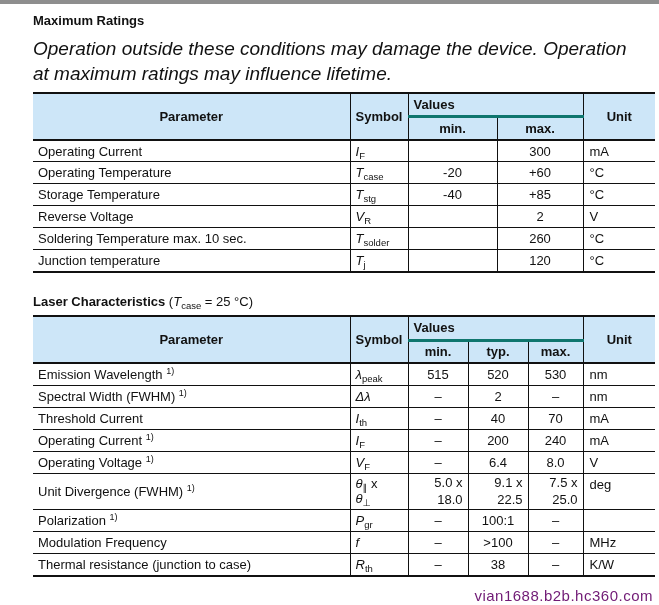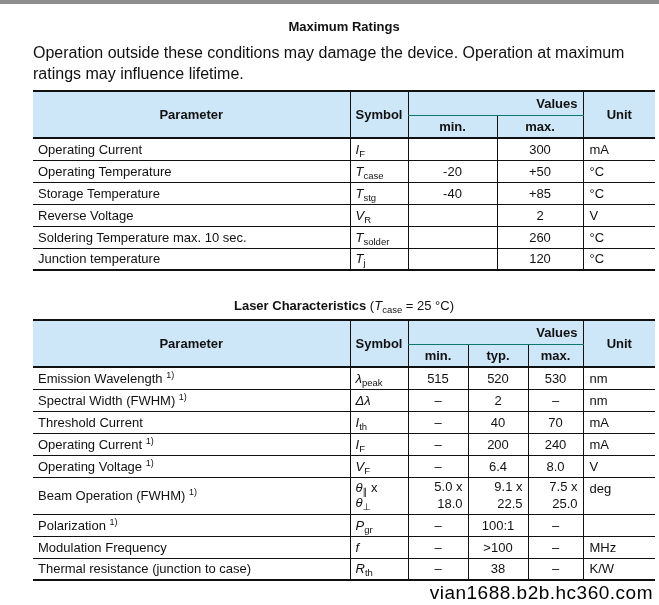--- a/index.html
+++ b/index.html
@@ -10,45 +10,45 @@
     font-family: "Liberation Sans", sans-serif;
     color: #111111;
     position: relative;
     overflow: hidden;
   }
   .topbar { width: 659px; height: 4px; background: #8e8e8e; }
   .content { padding: 7px 4px 0 33px; }
 
   .section-title {
     font-size: 13px; font-weight: bold;
-    margin: 8px 0 2px 0; line-height: 1.25; text-align: center;
+    margin: 2px 0 2px 0; line-height: 1.25;
   }
   .section-title .cond { font-weight: normal; }
   .desc {
-    font-size: 16px; line-height: 1.28;
-    margin: 8px 0 6px 0; width: 608px;
+    font-size: 19px; line-height: 1.28;
+    margin: 8px 0 6px 0; width: 608px; font-style: italic;
   }
 
   table {
     border-collapse: collapse; table-layout: fixed;
     width: 622px;
     border-top: 2px solid #111;
     border-bottom: 2px solid #111;
     font-size: 13px;
   }
   thead th {
     background: #cde6f8;
     font-weight: bold;
     padding: 2px 5px;
     border-bottom: 2px solid #111;
     text-align: center;
   }
   thead tr.h1 th { height: 24px; }
   thead tr.h2 th { height: 23px; }
-  th.h-values { text-align: right; border-bottom: 1px solid #0f766e; }
+  th.h-values { text-align: left; border-bottom: 3px solid #0f766e; }
   th.h-minmax { }
   tbody td { height: 22px; padding: 1px 5px; vertical-align: middle; }
   tbody tr + tr td { border-top: 1px solid #111; }
   .bl { border-left: 1px solid #111; }
   .c-val { text-align: center; }
   .c-unit { padding-left: 6px; }
   i.sym { font-style: italic; }
   sub {
     font-size: 9.5px; font-style: normal;
     vertical-align: -3px; line-height: 0;
@@ -63,22 +63,22 @@
   .mid-gap { height: 3px; }
 
   .footnote {
     margin-top: 16px; font-size: 12px; line-height: 1.3;
   }
   .footnote sup.note { font-size: 9px; vertical-align: 5px; margin-right: 7px; }
 
   .watermark {
     position: absolute;
     right: 6px; bottom: 1px;
-    font-size: 19px;
-    color: #000000;
+    font-size: 15px;
+    color: #701a75;
     letter-spacing: 0.5px;
     margin-left: 40px;
   }
 </style>
 </head>
 <body>
 
 <div class="topbar"></div>
 
 <div class="content">
@@ -111,21 +111,21 @@
         <td><span>Operating Current</span></td>
         <td class="bl"><i class="sym">I</i><sub>F</sub></td>
         <td class="bl c-val"></td>
         <td class="bl c-val">300</td>
         <td class="bl c-unit">mA</td>
       </tr>
       <tr>
         <td><span>Operating Temperature</span></td>
         <td class="bl"><i class="sym">T</i><sub>case</sub></td>
         <td class="bl c-val">-20</td>
-        <td class="bl c-val">+50</td>
+        <td class="bl c-val">+60</td>
         <td class="bl c-unit">°C</td>
       </tr>
       <tr>
         <td><span>Storage Temperature</span></td>
         <td class="bl"><i class="sym">T</i><sub>stg</sub></td>
         <td class="bl c-val">-40</td>
         <td class="bl c-val">+85</td>
         <td class="bl c-unit">°C</td>
       </tr>
       <tr>
@@ -216,21 +216,21 @@
       </tr>
       <tr>
         <td><span>Operating Voltage</span> <sup class="note">1)</sup></td>
         <td class="bl"><i class="sym">V</i><sub>F</sub></td>
         <td class="bl c-val">–</td>
         <td class="bl c-val">6.4</td>
         <td class="bl c-val">8.0</td>
         <td class="bl c-unit">V</td>
       </tr>
       <tr>
-        <td><span>Beam Operation (FWHM)</span> <sup class="note">1)</sup></td>
+        <td><span>Unit Divergence (FWHM)</span> <sup class="note">1)</sup></td>
         <td class="bl">
           <div class="sym-line"><i class="sym">θ</i><sub>∥</sub><span> x</span></div>
           <div class="sym-line"><i class="sym">θ</i><sub>⊥</sub></div>
         </td>
         <td class="bl c-val">
           <div class="val-line">5.0 x</div>
           <div class="val-line">18.0</div>
         </td>
         <td class="bl c-val">
           <div class="val-line">9.1 x</div>

